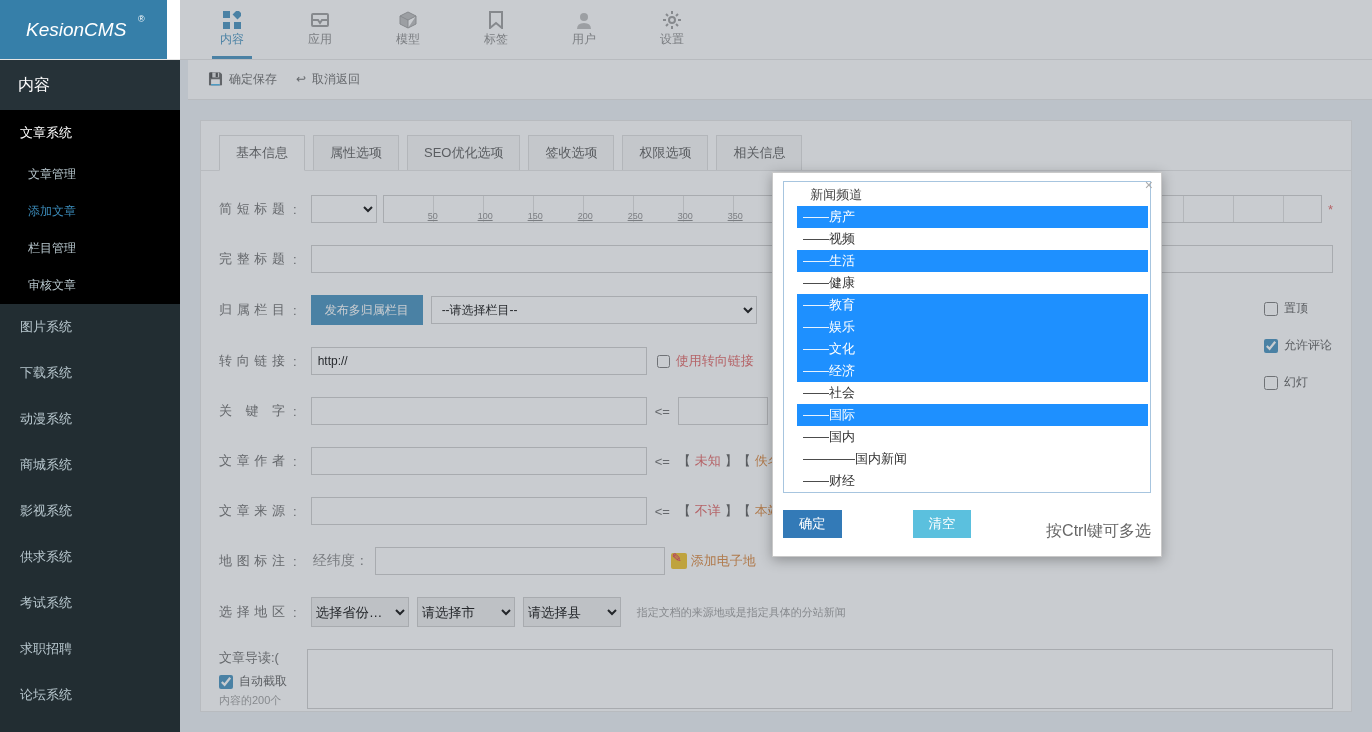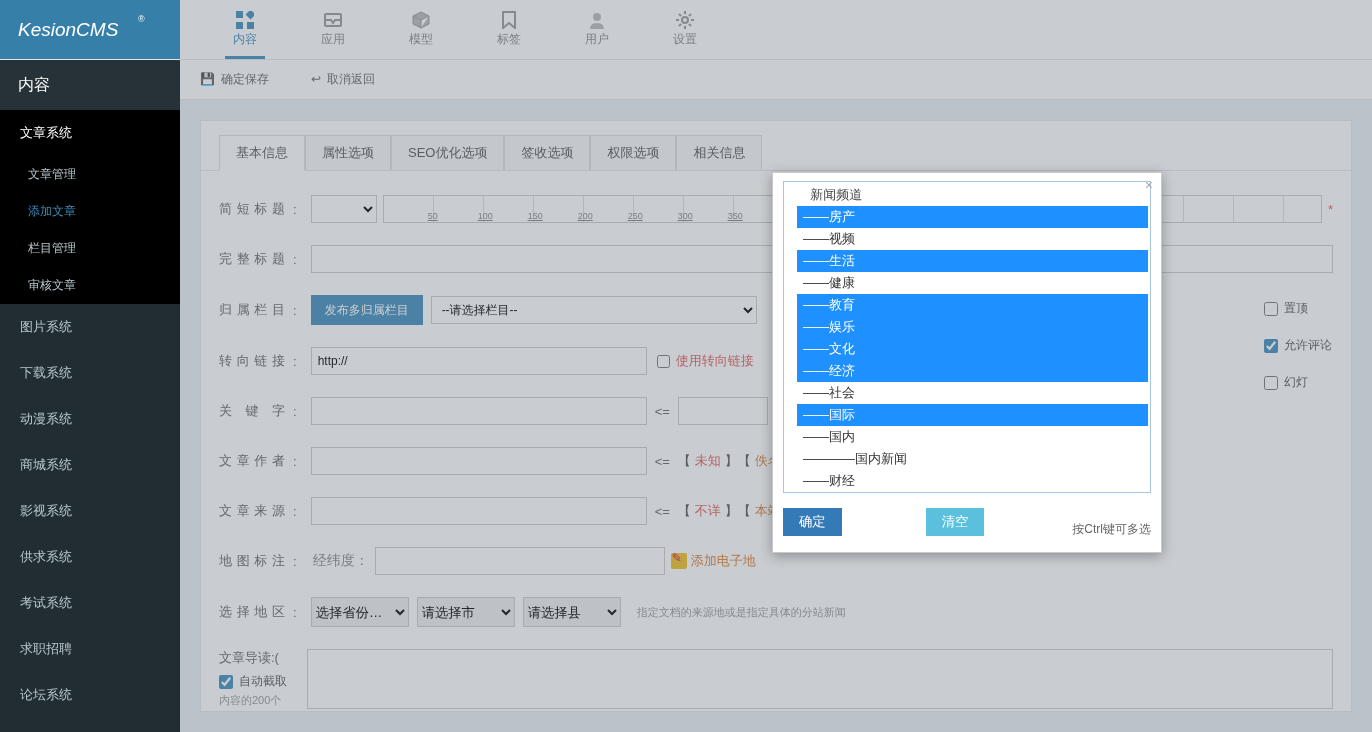--- a/index.html
+++ b/index.html
@@ -3,44 +3,44 @@
 <meta charset="utf-8">
 <style>
 * { margin:0; padding:0; box-sizing:border-box; font-family:"Microsoft YaHei",Arial,sans-serif; }
 body { width:1372px; height:732px; overflow:hidden; position:relative; background:#ecf0f5; }
 
 
 .modal-overlay { position:absolute; left:180px; top:0; right:0; bottom:0; background:rgba(100,110,120,0.35); z-index:50; }
 
 
 .topbar { height:60px; background:#fff; display:flex; border-bottom:1px solid #e5e5e5; }
-.logo-box { width:180px; background:#367fa9; color:#fff; display:flex; align-items:center; padding-left:18px; font-size:19px; font-style:italic; position:relative; }
+.logo-box { width:167px; background:#367fa9; color:#fff; display:flex; align-items:center; padding-left:26px; font-size:19px; font-style:italic; position:relative; }
 .logo-box sup { font-size:9px; position:absolute; top:14px; left:138px; font-style:normal; }
 .topnav { display:flex; padding-left:45px; gap:48px; align-items:stretch; }
 .topnav-item { width:40px; display:flex; flex-direction:column; align-items:center; justify-content:center; color:#888; font-size:12px; cursor:pointer; border-bottom:3px solid transparent; }
 .topnav-item.active { color:#3c8dbc; border-bottom-color:#3c8dbc; }
 .topnav-item .ic { font-size:18px; height:22px; display:flex; align-items:center; justify-content:center; }
 
 
 .sidebar { position:absolute; left:0; top:60px; width:180px; bottom:0; background:#222d32; color:#b8c7ce; z-index:60; }
 .side-head { height:50px; line-height:50px; padding-left:18px; font-size:16px; color:#fff; background:#263238; }
 .side-group { padding:14px 20px; font-size:13px; cursor:pointer;font-family:Liberation Serif, serif; }
 .side-group.active { background:#000; color:#fff; }
 .side-sub { background:#000; padding:10px 0 10px 28px; font-size:12px; cursor:pointer; color:#b8c7ce; }
 .side-sub.current { color:#3c8dbc; }
 
 
-.actionbar { position:absolute; left:180px; top:60px; right:0; height:40px; background:#fff; border-bottom:1px solid #e5e5e5; display:flex; align-items:center; padding-left:20px; gap:42px; font-size:12px; color:#666; }
+.actionbar { position:absolute; left:188px; top:60px; right:0; height:40px; background:#fff; border-bottom:1px solid #e5e5e5; display:flex; align-items:center; padding-left:20px; gap:19px; font-size:12px; color:#666; }
 .actionbar span { cursor:pointer; }
 .actionbar .aicn { margin-right:6px; }
 
 
 .main { position:absolute; left:180px; top:100px; right:0; bottom:0; padding:20px; overflow:hidden; }
 .panel { background:#fff; border:1px solid #e5e5e5; height:100%; display:flex; flex-direction:column; }
-.tabs { display:flex; gap:0; padding:14px 18px 0; border-bottom:1px solid #e5e5e5; }
+.tabs { display:flex; gap:8px; padding:14px 18px 0; border-bottom:1px solid #e5e5e5; }
 .tab { border:1px solid #ddd; border-bottom:none; padding:8px 16px; font-size:13px; color:#555; background:#f7f7f7; cursor:pointer; }
 .tab.active { background:#fff; border-bottom:1px solid #fff; margin-bottom:-1px; }
 
 .form { padding:24px 18px; font-size:13px; color:#666; }
 .row { display:flex; align-items:center; margin-bottom:22px; }
 .row .lbl { width:66px; text-align:justify; text-align-last:justify; margin-right:8px; }
 .row .colon { margin-right:14px; }
 input[type=text], select.inp, .txtlike { height:28px; border:1px solid #ccc; padding:0 6px; font-size:12px; background:#fff; }
 .sel-sm { width:66px; height:28px; border:1px solid #ccc; background:#fff; }
 .ruler { flex:1; height:28px; border:1px solid #ccc; background:repeating-linear-gradient(90deg,#fff 0 49px,#ddd 49px 50px); position:relative; font-size:9px; color:#888; display:flex; align-items:flex-end; padding-bottom:1px; padding-left:4px; }
@@ -70,21 +70,21 @@
 .modal .close { position:absolute; right:8px; top:4px; color:#aaa; cursor:pointer; font-size:14px; }
 .modal-inner { border:1px solid #a7c5df; padding:2px 2px 2px 2px; }
 .listbox { height:306px; overflow-y:scroll; border:none; font-size:13px; }
 .li { padding:2px 6px; cursor:pointer; color:#333; white-space:pre;margin-left:11px; }
 .li.hdr { color:#444; }
 .li.sel { background:#1e90ff; color:#fff; }
 .modal-foot { display:flex; justify-content:space-between; align-items:center; gap:0; margin-top:12px; font-size:12px; }
 .btn-m { height:28px; padding:0 16px; color:#fff; border:none; cursor:pointer; }
 .b-blue { background:#337ab7; }
 .b-teal { background:#5bc0de; }
-.tip { color:#666; font-size:12px; margin-left:4px;margin-top:16px;}
+.tip { color:#666; font-size:16px; margin-left:4px;margin-top:16px;}
 
 
 .listbox::-webkit-scrollbar { width:16px; }
 .listbox::-webkit-scrollbar-track { background:#f0f0f0; }
 .listbox::-webkit-scrollbar-thumb { background:#c7c7c7; }
 
 svg { display:block; }
 
 .intro-note { font-size:11px; color:#999; }
 </style>

